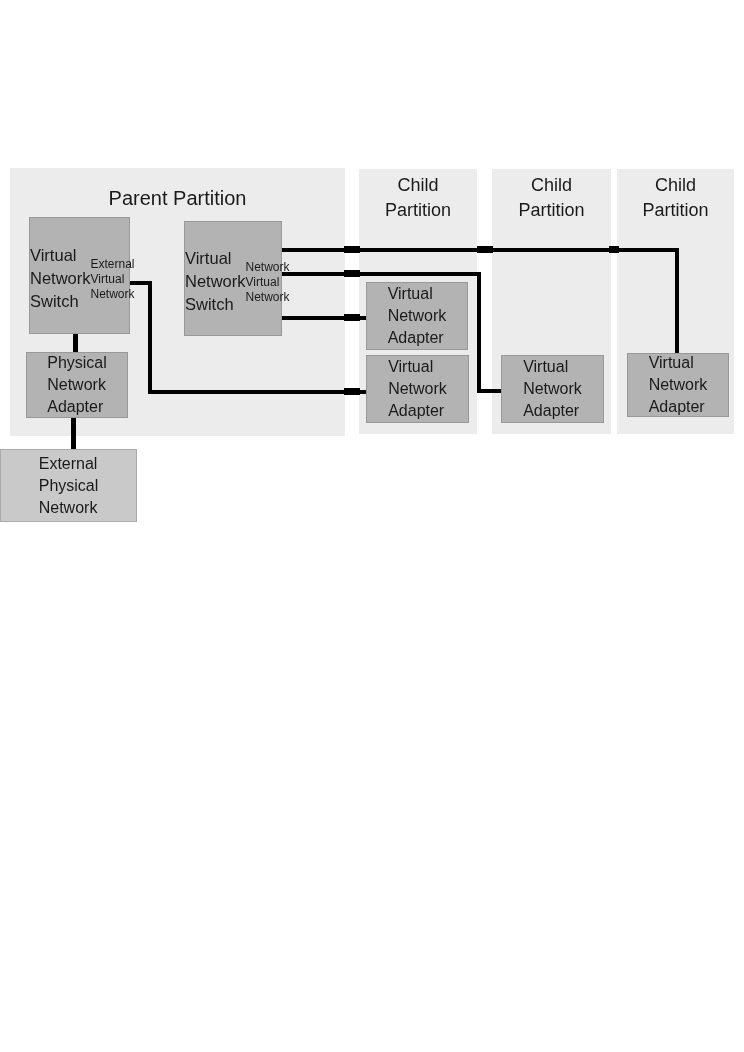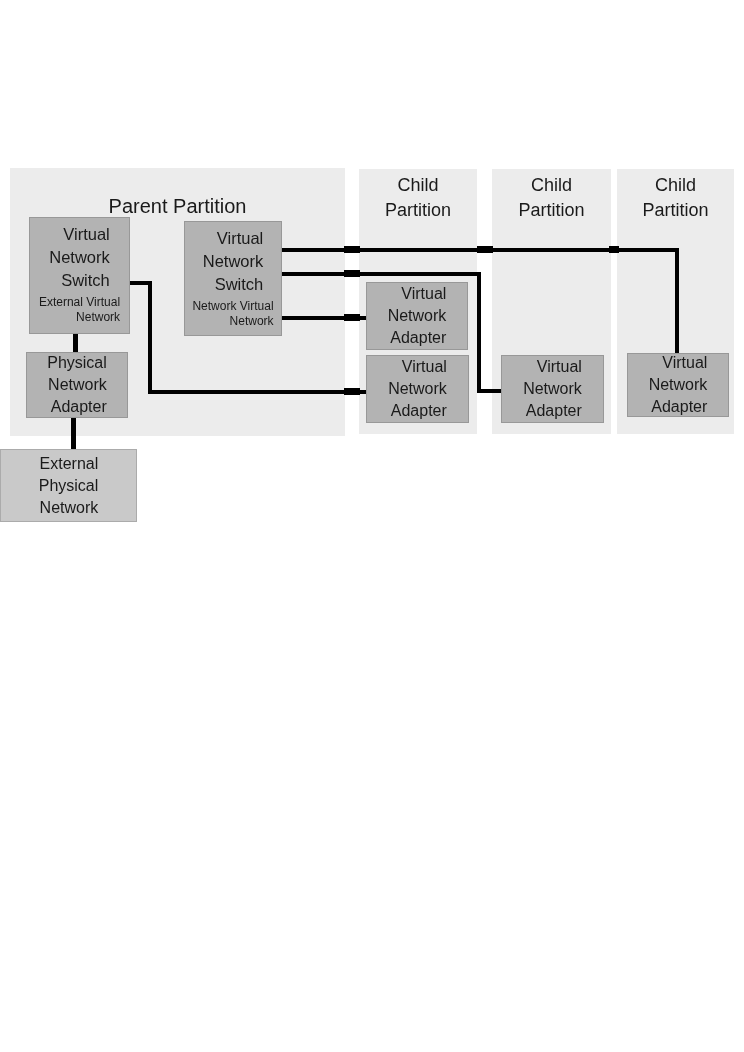--- a/index.html
+++ b/index.html
@@ -11,29 +11,29 @@
     --text:#1a1a1a;
   }
   *{box-sizing:border-box;margin:0;padding:0}
   html,body{background:#fff}
   body{font-family:"Liberation Sans",sans-serif;color:var(--text)}
   #canvas{position:relative;width:744px;height:1052px;background:var(--canvas-bg);overflow:hidden}
 
   .partition{position:absolute;background:var(--partition-bg)}
   .ptitle{white-space:pre-line;text-align:center;width:100%}
   #p-parent{left:10px;top:168px;width:335px;height:268px}
-  #p-parent .ptitle{font-size:20px;line-height:25px;padding-top:26px}
+  #p-parent .ptitle{font-size:20px;line-height:25px;padding-top:18px}
   .child-title{font-size:18px;line-height:25px;padding-top:4px}
   #p-child1{left:359px;top:169px;width:118px;height:265px}
   #p-child2{left:492px;top:169px;width:119px;height:265px}
   #p-child3{left:617px;top:169px;width:117px;height:265px}
 
   .node{position:absolute;background:var(--node-bg);border:1px solid rgba(0,0,0,0.15);
-        display:flex;flex-direction:column;align-items:center;justify-content:center;
-        text-align:right}
+        display:flex;flex-direction:row;align-items:center;justify-content:center;
+        text-align:left}
   .node .title{white-space:pre-line;font-size:16px;line-height:22px}
   .node.switch{justify-content:flex-start;padding-top:5px}
   .node.switch .title{font-size:16.5px;line-height:23px}
   .node .subtitle{white-space:pre-line;font-size:12px;line-height:15px;margin-top:3px}
   .node.light{background:var(--node-bg-light)}
 
   #n-ext-vns{left:29px;top:217px;width:101px;height:117px}
   #n-int-vns{left:184px;top:221px;width:98px;height:115px}
   #n-phys-adapter{left:26px;top:352px;width:102px;height:66px}
   #n-ext-phys-net{left:0;top:449px;width:137px;height:73px}

